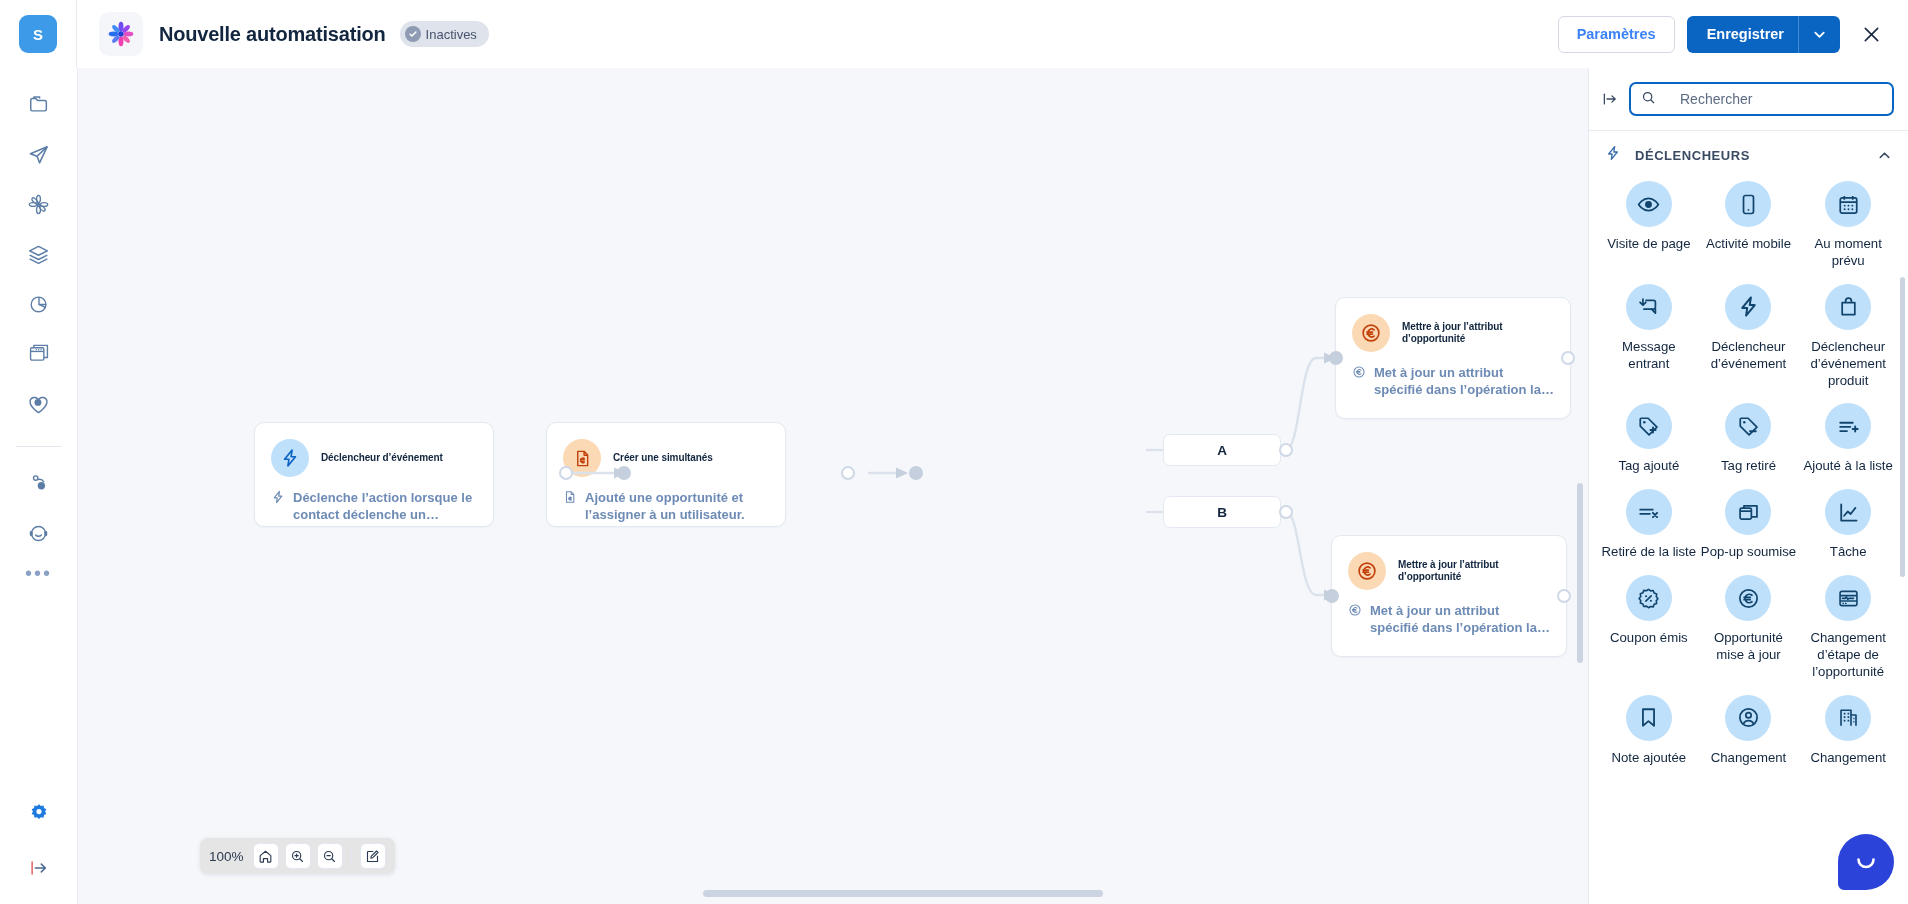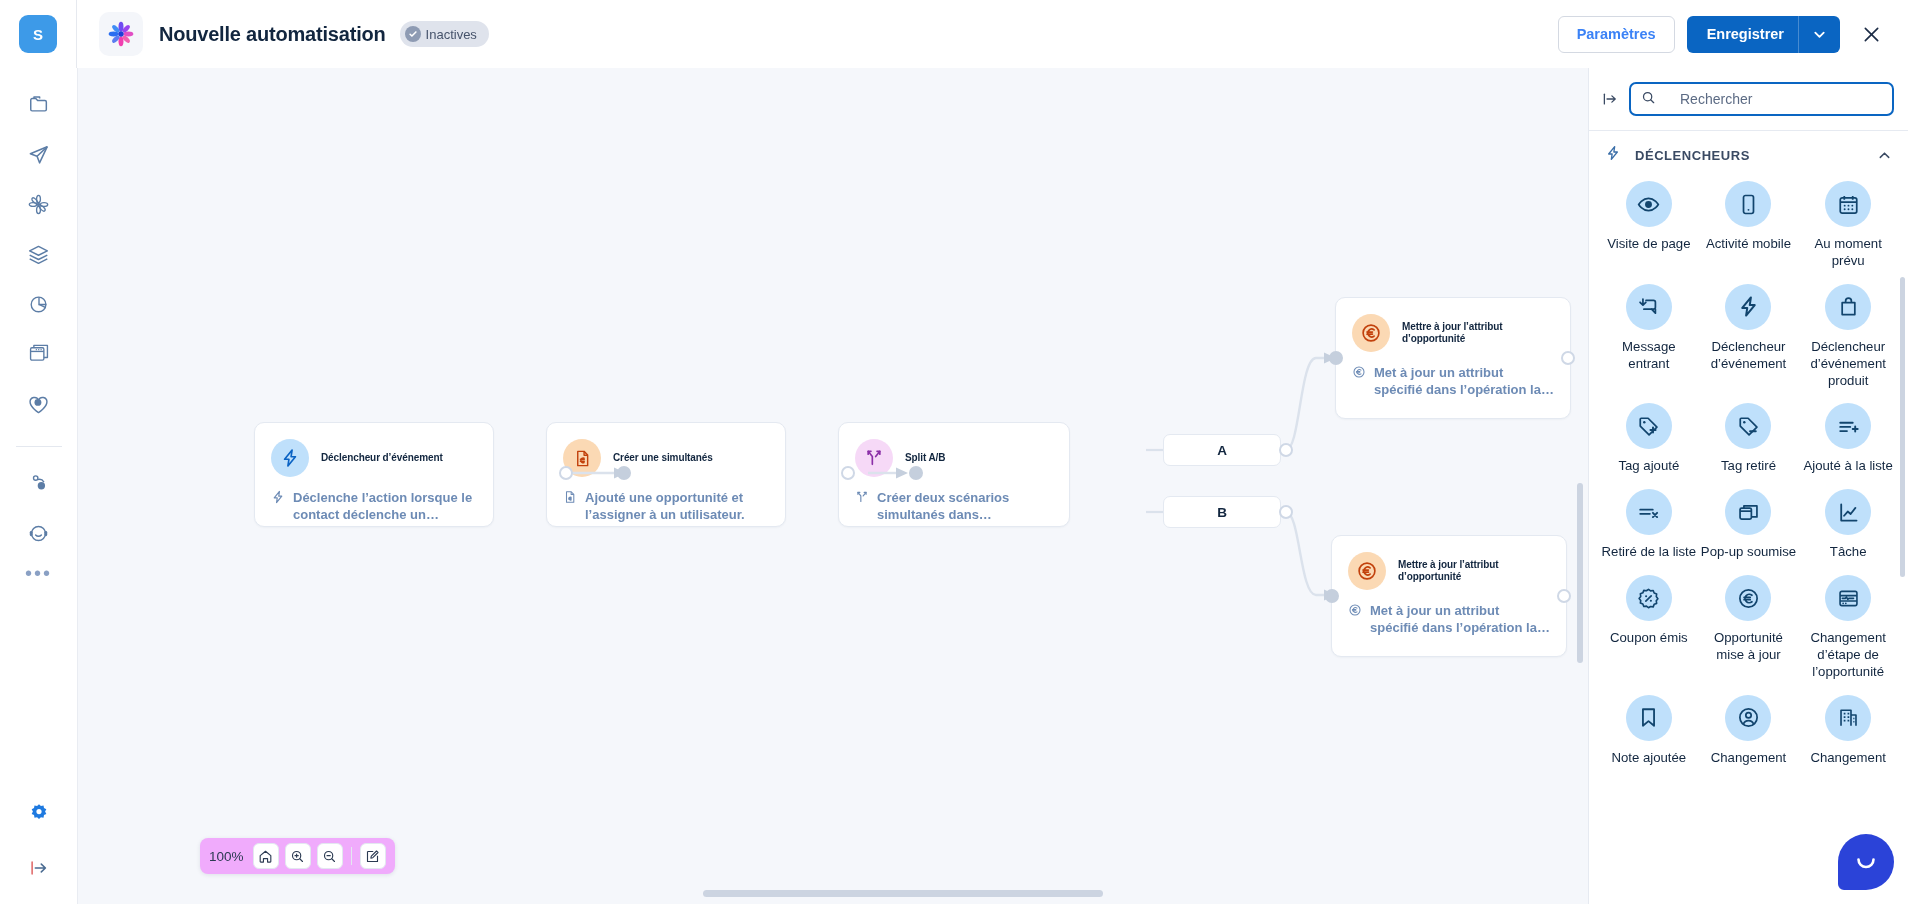--- a/index.html
+++ b/index.html
@@ -103,21 +103,21 @@
   .branch-pill {
     position: absolute; background: #fff; border: 1px solid #e4e9f1; border-radius: 7px;
     height: 32px; display: flex; align-items: center; justify-content: center;
     font-size: 13.5px; font-weight: 700; color: #12263f;
   }
 
   svg.edges { position: absolute; inset: 0; width: 100%; height: 100%; pointer-events: none; z-index: 1; }
 
   
   .zoombar {
-    position: absolute; left: 122px; bottom: 30px; height: 36px; background: #f0abfc;
+    position: absolute; left: 122px; bottom: 30px; height: 36px; background: #e5e5e5;
     border-radius: 8px; display: flex; align-items: center; gap: 6px; padding: 0 9px;
     box-shadow: 0 1px 4px rgba(22,40,70,.10); z-index: 20;
   }
   .zoom-pct { font-size: 13.5px; color: #2b3a52; font-weight: 500; margin-right: 3px; }
   .zoom-btn {
     width: 26px; height: 26px; border: 1px solid #e3e8f0; border-radius: 6px; background: #fff;
     display: flex; align-items: center; justify-content: center; cursor: pointer;
   }
   .zoom-div { width: 1px; height: 18px; background: #e3e8f0; margin: 0 2px; }
 
@@ -383,40 +383,20 @@
                   <path d="M14 3v4.8h4.5"></path>
                   <path d="M14 12.4a2.6 2.6 0 100 4.6M9.6 13.6h4.6M9.6 15.6h4.6" stroke-linecap="round"></path>
                 </svg>
             </span>
             <span class="txt">Ajouté une opportunité et l’assigner à un utilisateur.</span>
           </div>
         </div>
         <div class="port filled" style="left:539px; top:398px;"></div>
         <div class="port" style="left:763px; top:398px;"></div>
 
-        <div class="node" style="left:760px; top:354px; width:232px; height:105px;">
-          <div class="node-head">
-            <div class="node-avatar av-purple">
-              <svg width="20" height="20" viewBox="0 0 24 24" fill="none" stroke="#8b2fa8" stroke-width="2" stroke-linecap="round" stroke-linejoin="round">
-                  <path d="M5 4l5 6.2v9.4M19 4l-5 6.2"></path>
-                  <path d="M5 4h3.4M5 4v3.4M19 4h-3.4M19 4v3.4"></path>
-                </svg>
-            </div>
-            <div class="node-title">Split A/B</div>
-          </div>
-          <div class="node-desc">
-            <span class="ic">
-              <svg width="14" height="14" viewBox="0 0 24 24" fill="none" stroke="#6d8bb5" stroke-width="2" stroke-linecap="round" stroke-linejoin="round">
-                  <path d="M5 4l5 6.2v9.4M19 4l-5 6.2"></path>
-                  <path d="M5 4h3.4M5 4v3.4M19 4h-3.4M19 4v3.4"></path>
-                </svg>
-            </span>
-            <span class="txt">Créer deux scénarios simultanés dans…</span>
-          </div>
-        </div>
         <div class="port filled" style="left:831px; top:398px;"></div>
 
         <div class="branch-pill" style="left:1085px; top:366px; width:118px;">
           <span>A</span>
         </div>
         <div class="port" style="left:1201px; top:375px;"></div>
 
         <div class="branch-pill" style="left:1085px; top:428px; width:118px;">
           <span>B</span>
         </div>

